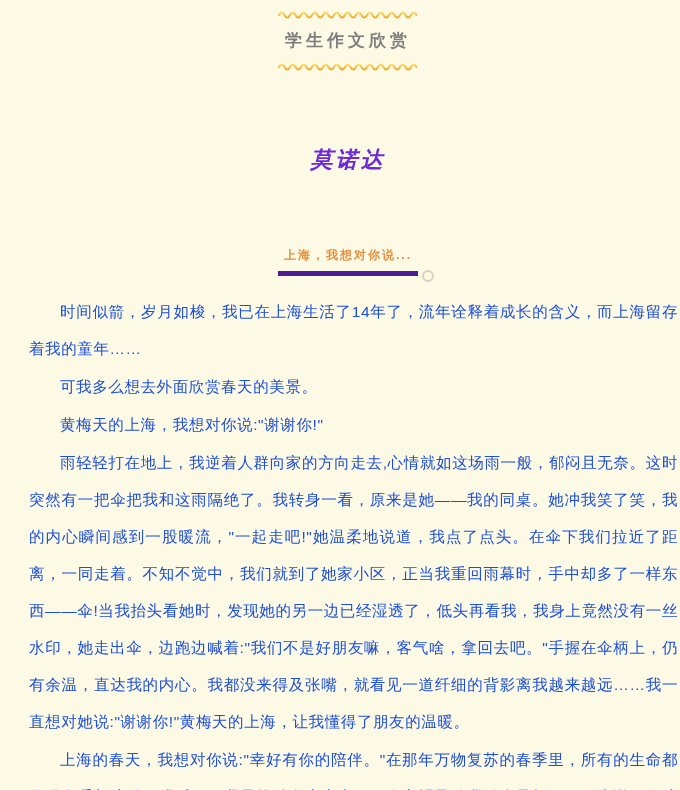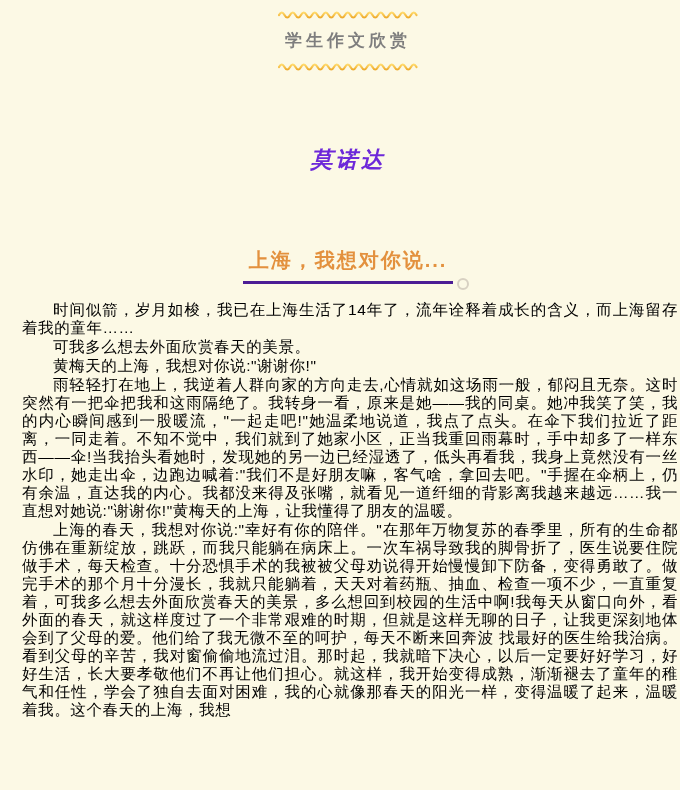--- a/index.html
+++ b/index.html
@@ -19,37 +19,37 @@
   }
 
   .author{
     margin-top:74px;text-align:center;
     color:#6d28d9;font-size:22px;font-weight:bold;letter-spacing:3px;font-style:italic;
   }
 
   .essay-title-block{margin-top:36px;text-align:center;}
   .essay-title-wrap{position:relative;display:inline-block;}
   .essay-title{
-    display:inline-block;color:#e3913e;font-size:20px;font-weight:bold;
+    display:inline-block;color:#e3913e;font-size:12px;font-weight:bold;
     letter-spacing:2px;padding:0 6px 7px 6px;
-    border-bottom:3px solid #4c1d95;
+    border-bottom:5px solid #4c1d95;
     margin-top:36px;
   }
   .ring{
     position:absolute;right:-16px;bottom:-6px;
     width:8px;height:8px;border:2px solid #d8d1c2;border-radius:50%;
     background:transparent;
   }
 
   .essay-body{margin-top:17px;padding:0 10px;}
   .para{
-    margin:0 0 1px 4px;
-    color:#000000;
+    margin:0 0 1px 11px;
+    color:#1d4ed8;
     font-size:15.5px;
-    line-height:18px;
+    line-height:37px;
     letter-spacing:0.6px;
     text-indent:2em;
     text-align:justify;
   }
 </style>
 </head>
 <body>
 
 <div class="page">
 

